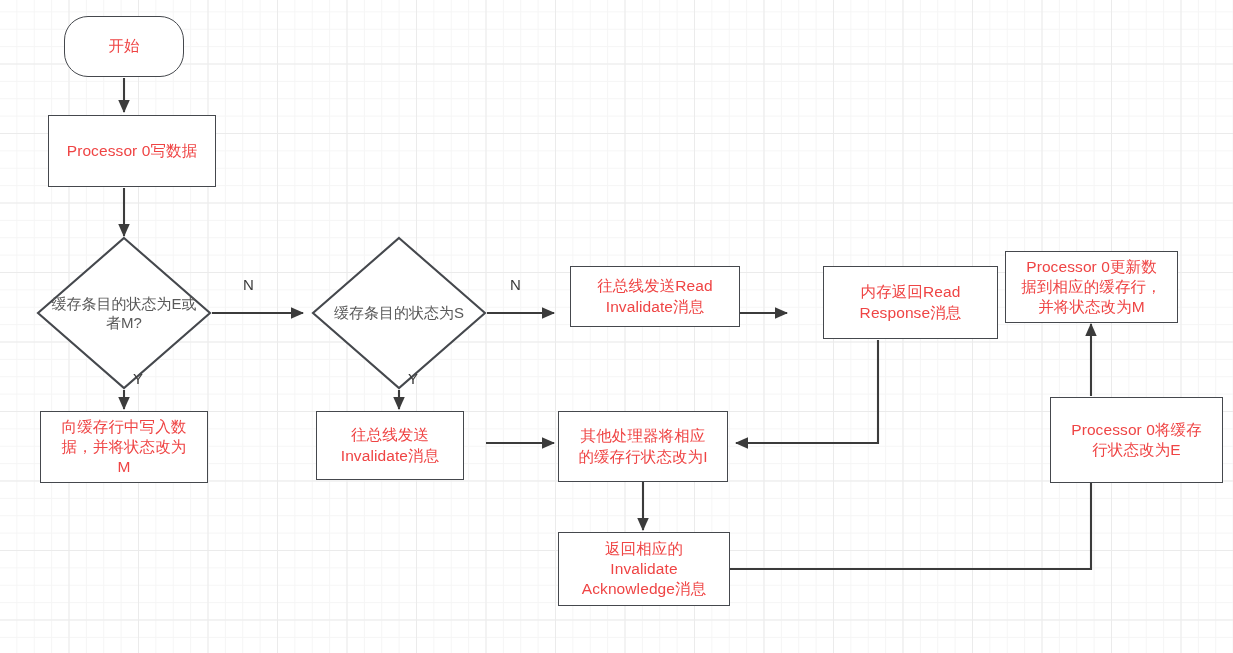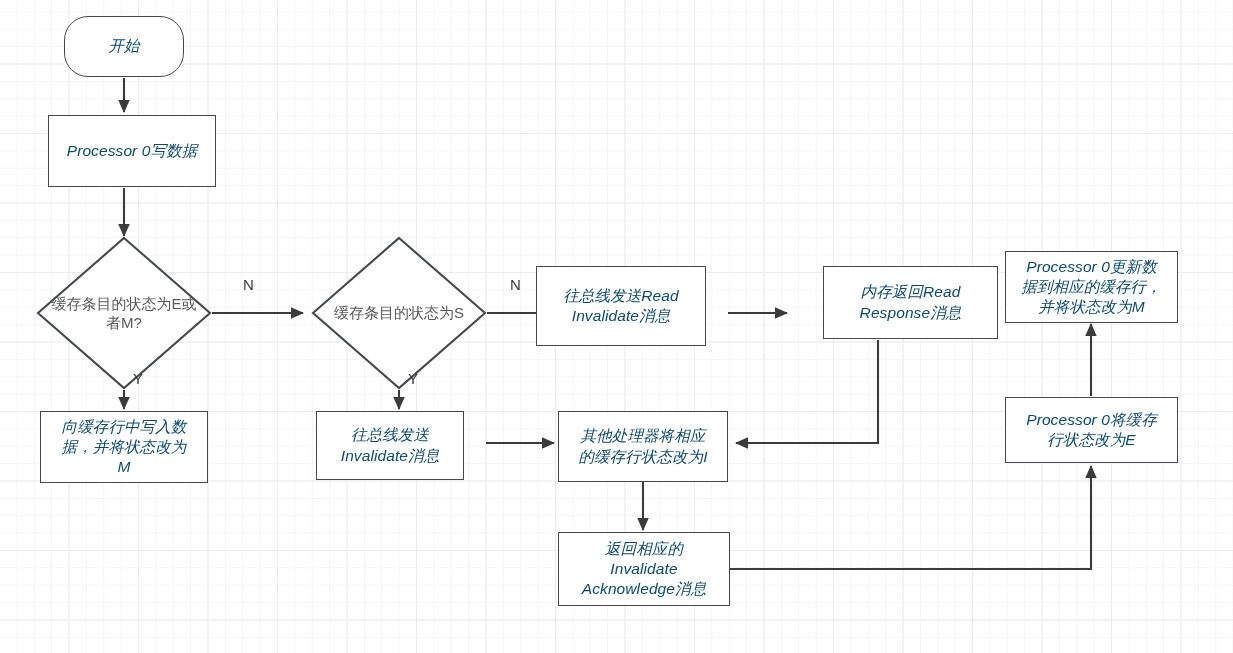--- a/index.html
+++ b/index.html
@@ -34,28 +34,27 @@
     height: 653px;
     pointer-events: none;
   }
   .node {
     position: absolute;
     box-sizing: border-box;
     display: flex;
     align-items: center;
     justify-content: center;
     text-align: center;
-    color: #0c4a6e;
+    color: #ef4444;
     background: #ffffff;
     border: 1.6px solid #45484d;
     line-height: 1.30;
     letter-spacing: 0.1px;
     white-space: pre-line;
     z-index: 3;
-    font-style: italic;
   }
   .node.process { font-size: 15.5px; }
   .node.terminal {
     border-radius: 24px;
     font-size: 15.5px;
   }
   .diamond-wrap {
     position: absolute;
     z-index: 3;
   }
@@ -139,41 +138,41 @@
 者M?</div>
   </div>
 
   <div class="diamond-wrap" style="left:311px; top:236px; width:176px; height:154px;">
     <svg width="176" height="154" viewBox="0 0 176 154">
       <polygon points="88,2 174,77 88,152 2,77" fill="#ffffff" stroke="#45484d" stroke-width="2.1"></polygon>
     </svg>
     <div class="dlabel">缓存条目的状态为S</div>
   </div>
 
-  <div class="node process" style="left:536px; top:266px; width:170px; height:80px;">往总线发送Read
+  <div class="node process" style="left:570px; top:266px; width:170px; height:61px;">往总线发送Read
 Invalidate消息</div>
 
   <div class="node process" style="left:791px; top:266px; width:175px; height:73px;margin-left:32px;">内存返回Read
 Response消息</div>
 
   <div class="node process" style="left:1005px; top:251px; width:173px; height:72px;">Processor 0更新数
 据到相应的缓存行，
 并将状态改为M</div>
 
   <div class="node process" style="left:40px; top:411px; width:168px; height:72px;">向缓存行中写入数
 据，并将状态改为
 M</div>
 
   <div class="node process" style="left:316px; top:411px; width:148px; height:69px;">往总线发送
 Invalidate消息</div>
 
   <div class="node process" style="left:558px; top:411px; width:170px; height:71px;">其他处理器将相应
 的缓存行状态改为I</div>
 
-  <div class="node process" style="left:1005px; top:397px; width:173px; height:66px;">Processor 0将缓存
+  <div class="node process" style="left:1050px; top:397px; width:173px; height:86px;">Processor 0将缓存
 行状态改为E</div>
 
   <div class="node process" style="left:558px; top:532px; width:172px; height:74px;">返回相应的
 Invalidate
 Acknowledge消息</div>
 
   <div class="edge-label" style="left:243px; top:276px;">N</div>
 
   <div class="edge-label" style="left:133px; top:370px;">Y</div>
 

